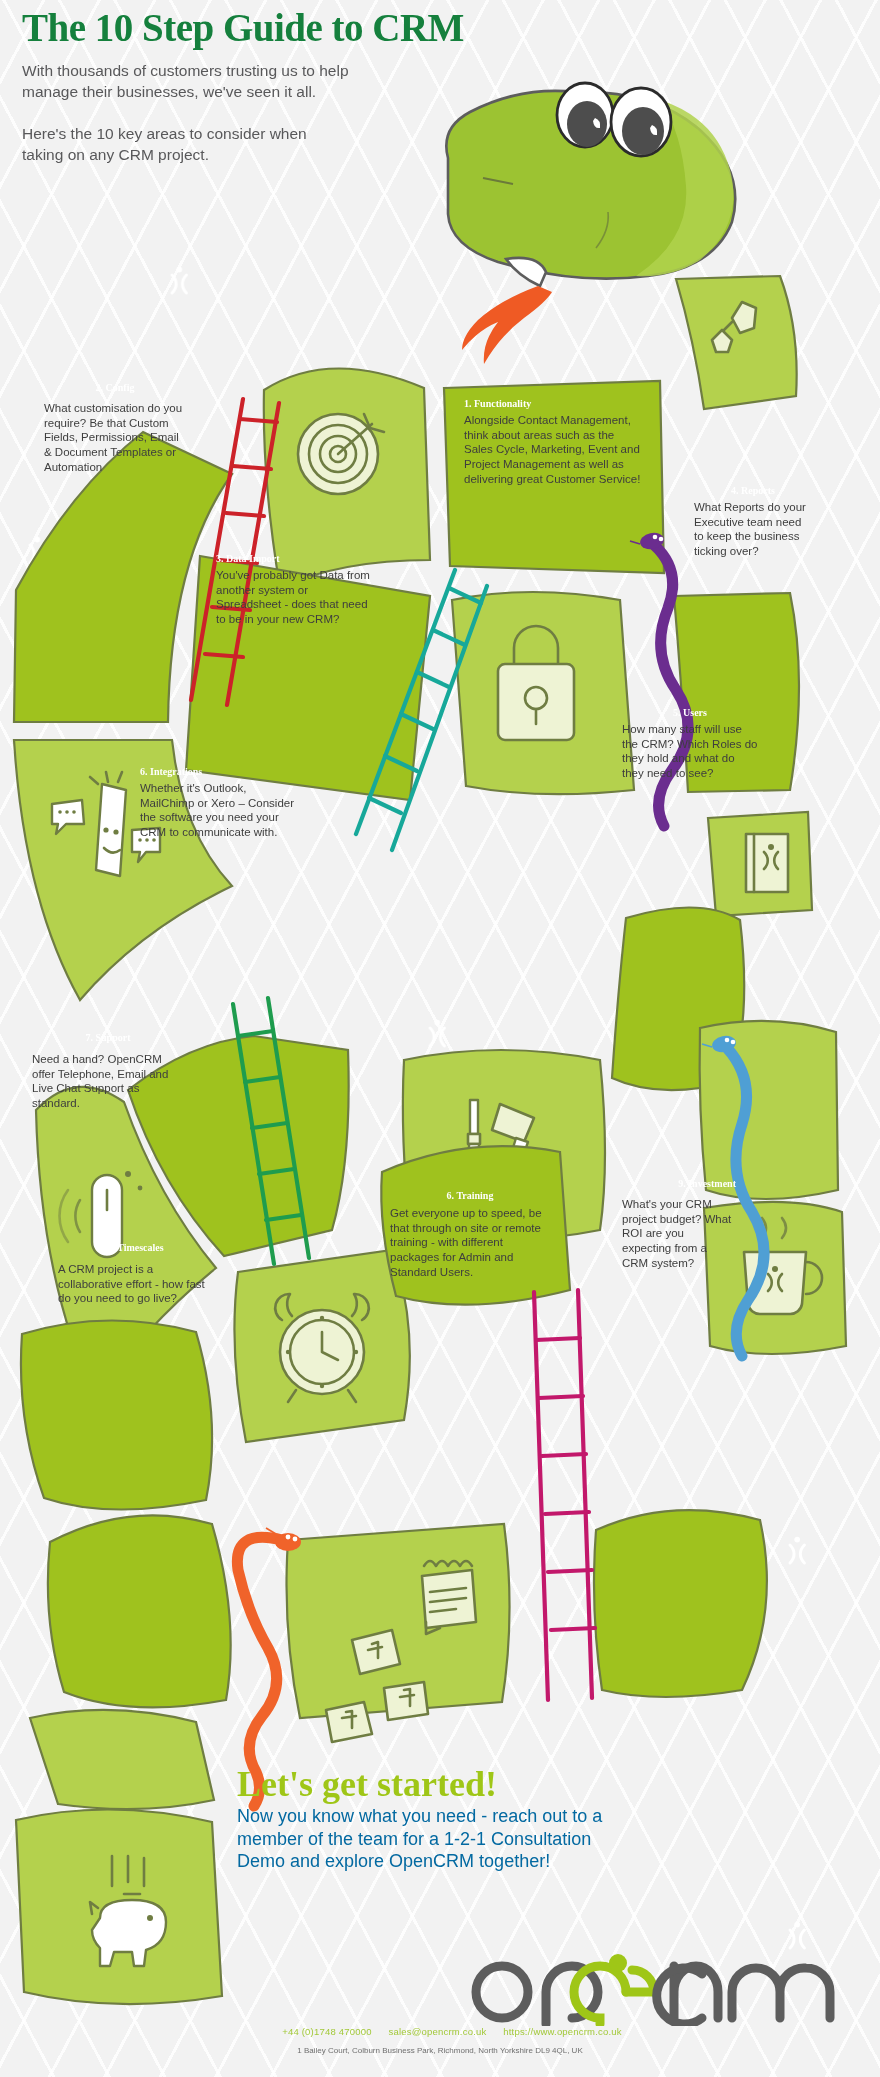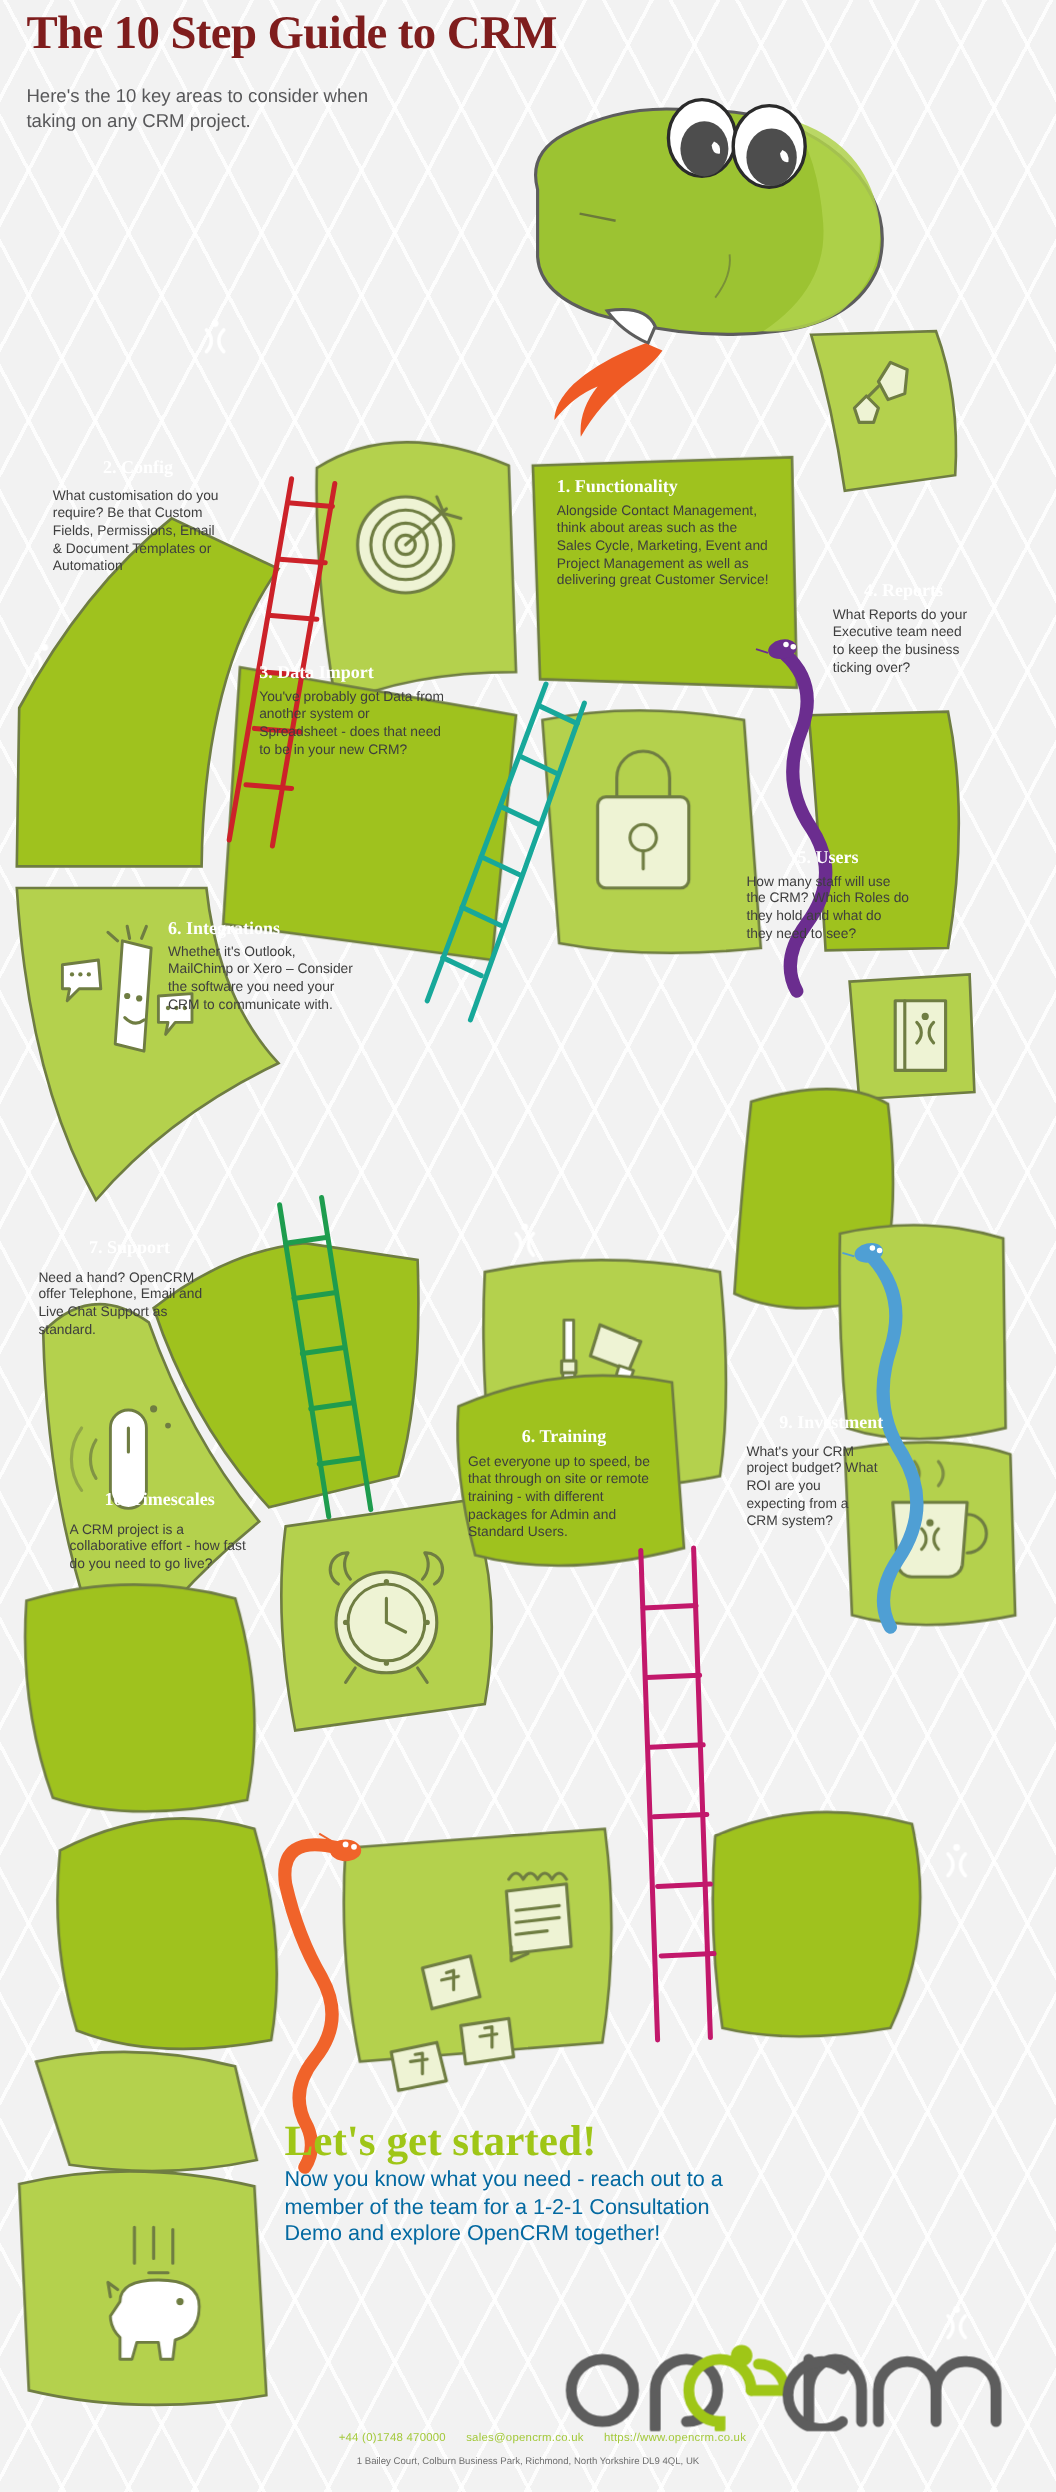--- a/index.html
+++ b/index.html
@@ -19,30 +19,30 @@
   }
   .board{position:absolute;inset:0;z-index:1;}
   .board svg{position:absolute;top:0;left:0;}
   .layer{position:absolute;top:0;left:0;width:880px;height:2077px;}
 
   
   .header{position:absolute;left:22px;top:8px;width:420px;z-index:6;}
   .title{
     font-family:"Liberation Serif", serif;
     font-weight:bold;font-size:39px;line-height:1.05;
-    color:#7f1d1d;letter-spacing:-.5px;white-space:nowrap;
+    color:#15803d;letter-spacing:-.5px;white-space:nowrap;
   }
   .intro{font-size:15.5px;line-height:1.33;color:#58585a;margin-top:12px;width:345px;}
   .intro2{font-size:15.5px;line-height:1.33;color:#58585a;margin-top:22px;width:330px;}
 
   
   .step{position:absolute;z-index:5;}
   .step .st-h{
     font-family:"Liberation Serif", serif;font-weight:bold;
-    color:#ffffff;font-size:15px;line-height:1.1;margin-bottom:4px;
+    color:#ffffff;font-size:10px;line-height:1.1;margin-bottom:4px;
   }
   .step .st-b{font-size:11.5px;line-height:1.28;color:#3e3e3e;}
 
   
   .cta{position:absolute;left:237px;top:1766px;width:420px;z-index:6;}
   .cta-h{font-family:"Liberation Serif", serif;font-weight:bold;font-size:36px;color:#9fc617;line-height:1;}
   .cta-b{font-size:18px;line-height:1.26;color:#0369a1;margin-top:3px;width:400px;}
 
   .logo{position:absolute;left:468px;top:1952px;z-index:6;}
   .contact{position:absolute;left:0;top:2026px;width:880px;text-align:center;z-index:6;
@@ -312,20 +312,21 @@
     <ellipse cx="587" cy="124" rx="20" ry="23" fill="#4d4d4d"></ellipse>
     <ellipse cx="643" cy="131" rx="21" ry="24" fill="#4d4d4d"></ellipse>
     <path fill="#fff" d="M595 118 q6 2 5 10 q-6 1 -7 -7 z"></path>
     <path fill="#fff" d="M652 125 q6 2 5 10 q-6 1 -7 -7 z"></path>
   </g>
 </svg>
 </div>
 
 <div class="header">
   <div class="title">The 10 Step Guide to CRM</div>
+  <div class="intro">With thousands of customers trusting us to help manage their businesses, we've seen it all.</div>
   <div class="intro2">Here's the 10 key areas to consider when taking on any CRM project.</div>
 </div>
 
 <div class="step" style="left:464px;top:398px;width:180px;">
   <div class="st-h">1. Functionality</div>
   <div class="st-b">Alongside Contact Management, think about areas such as the Sales Cycle, Marketing, Event and Project Management as well as delivering great Customer Service!</div>
 </div>
 
 <div class="step" style="left:44px;top:382px;width:142px;text-align:left;">
   <div class="st-h" style="text-align:center;">2. Config</div>

